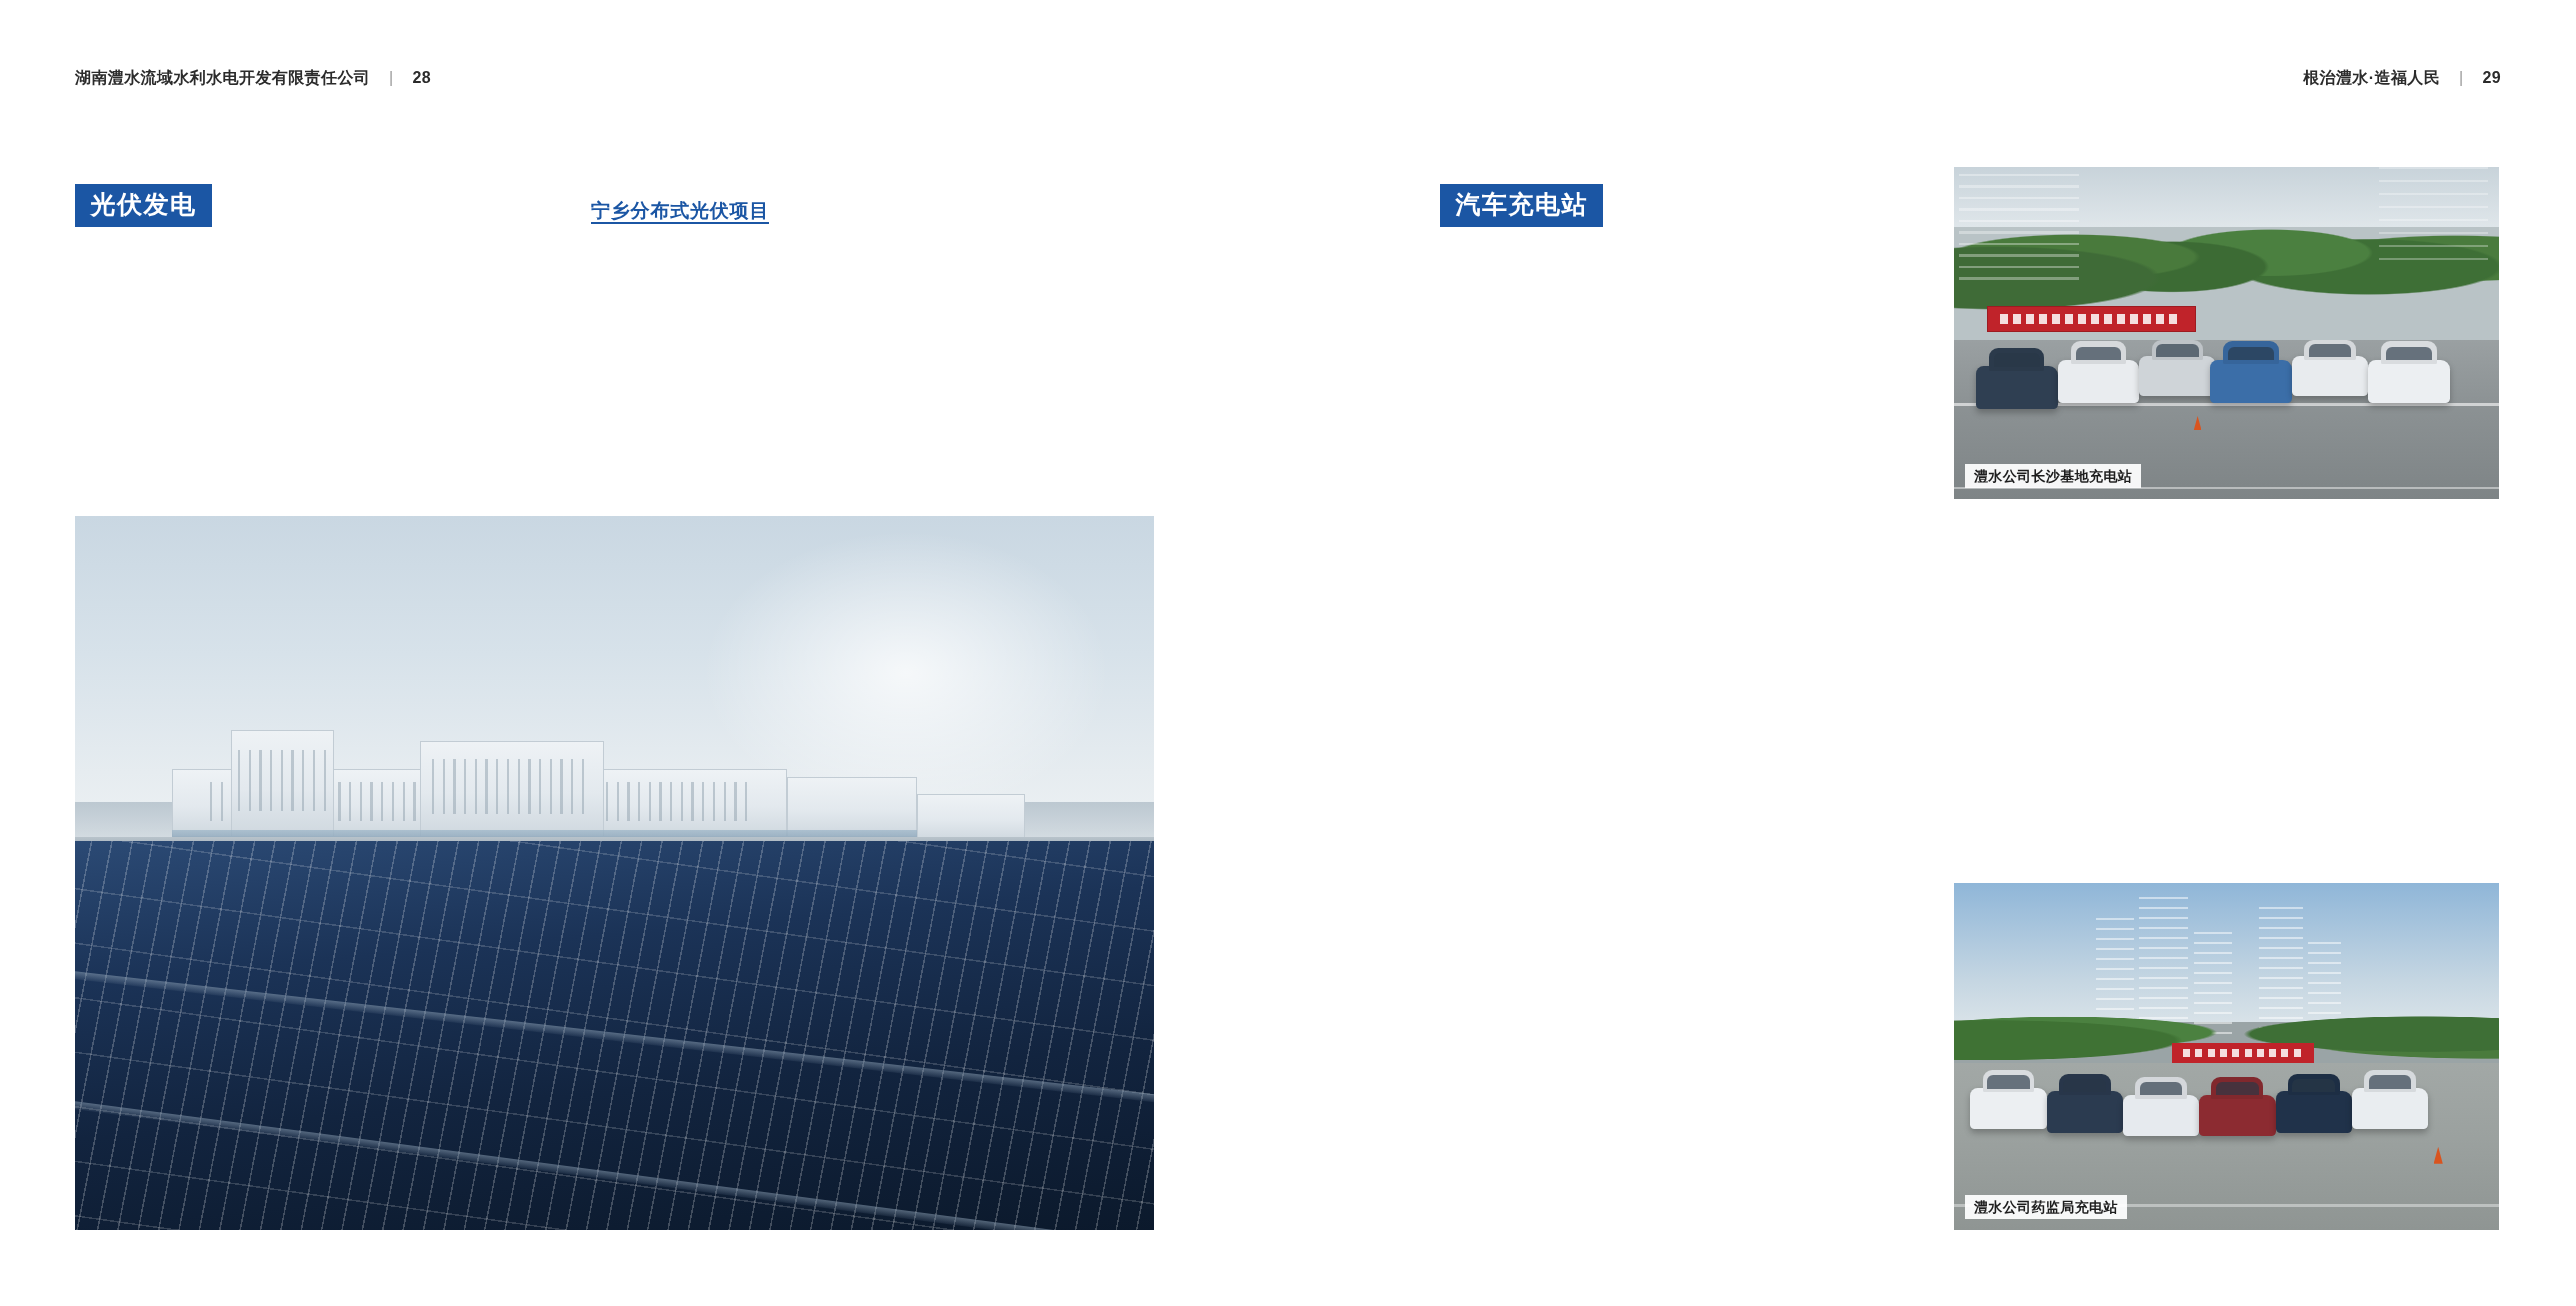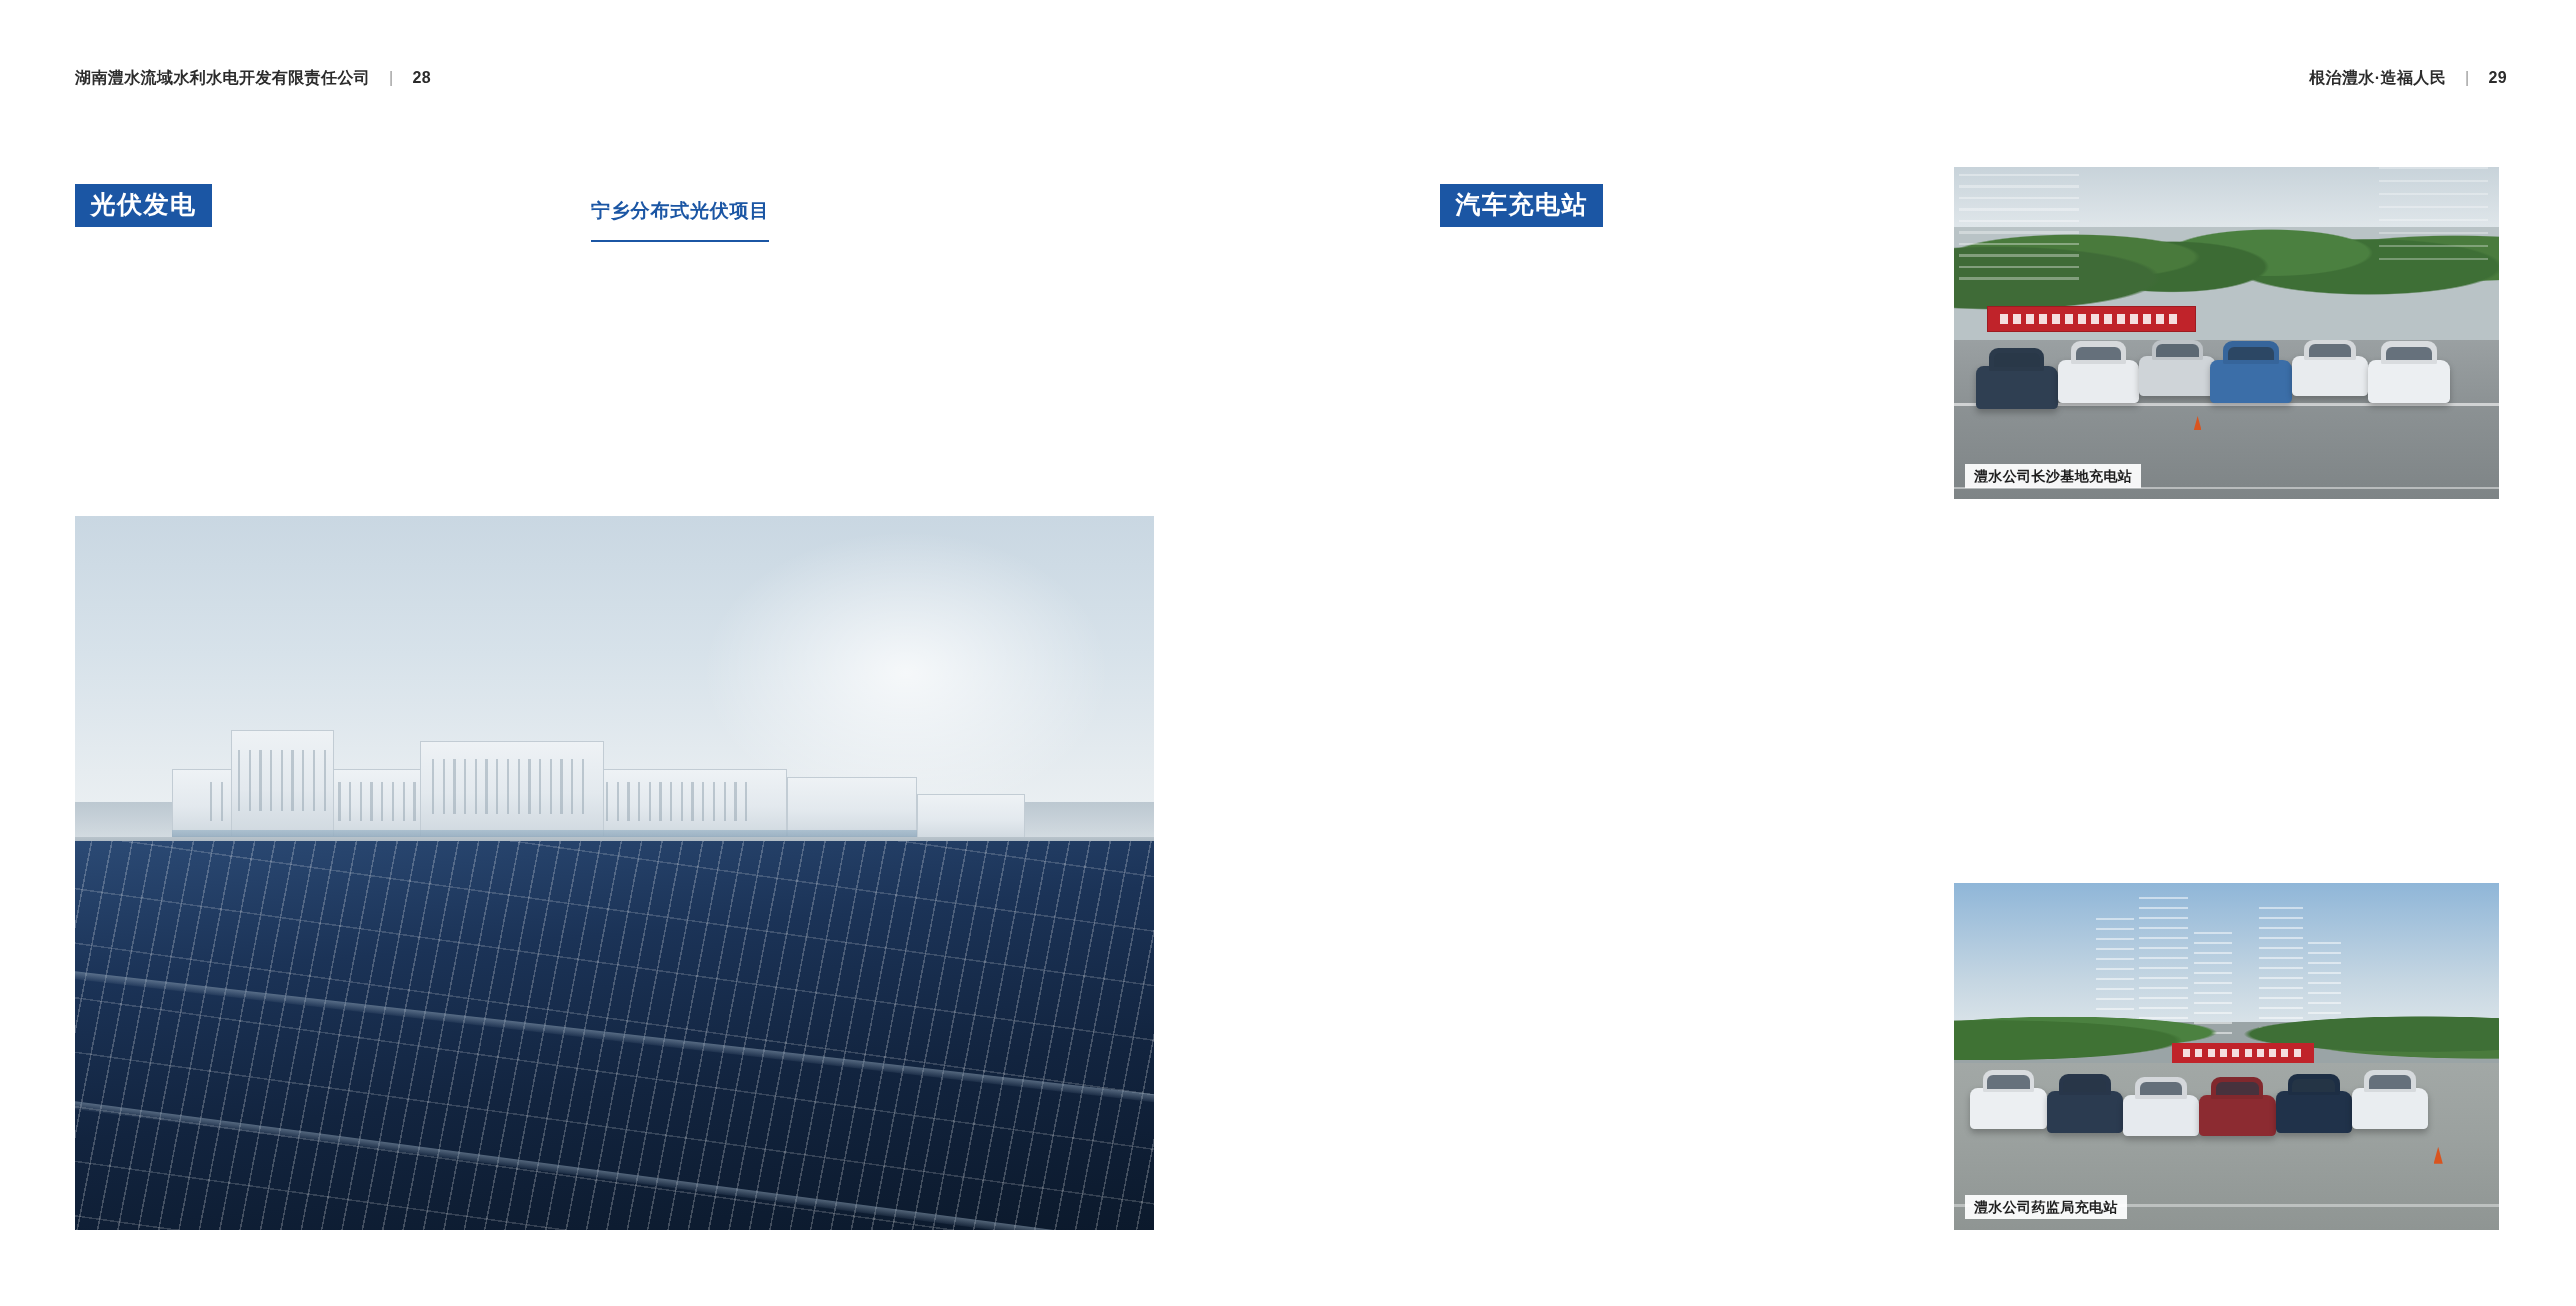--- a/index.html
+++ b/index.html
@@ -31,21 +31,21 @@
   .runhead {
     position: absolute;
     top: 68px;
     font-size: 16px;
     color: #2b2b2b;
     letter-spacing: 0.4px;
     white-space: nowrap;
     font-weight: bold;
   }
   .runhead-left { left: 75px; }
-  .runhead-right { right: 69px; }
+  .runhead-right { right: 75px; }
   .runhead .sep {
     display: inline-block;
     margin: 0 14px;
     color: #9a9a9a;
     font-weight: normal;
   }
   .runhead .folio {
     font-weight: bold;
   }
 
@@ -67,21 +67,21 @@
   
   .subtitle {
     position: absolute;
     left: 591px;
     top: 198px;
     font-size: 19px;
     font-weight: bold;
     color: #1b56a4;
     letter-spacing: 0.8px;
     white-space: nowrap;
-    padding-bottom: 18px;
+    padding-bottom: 0;
   }
   .subtitle::after {
     content: "";
     position: absolute;
     left: 0;
     right: 0;
     bottom: 0;
     height: 2.3px;
     background: #1b56a4;
   }

